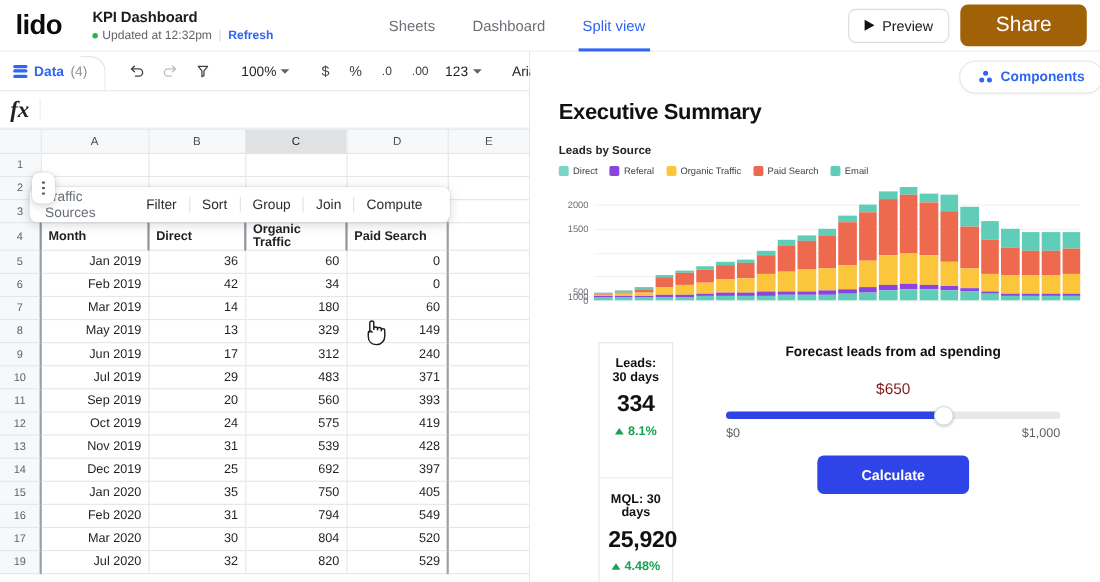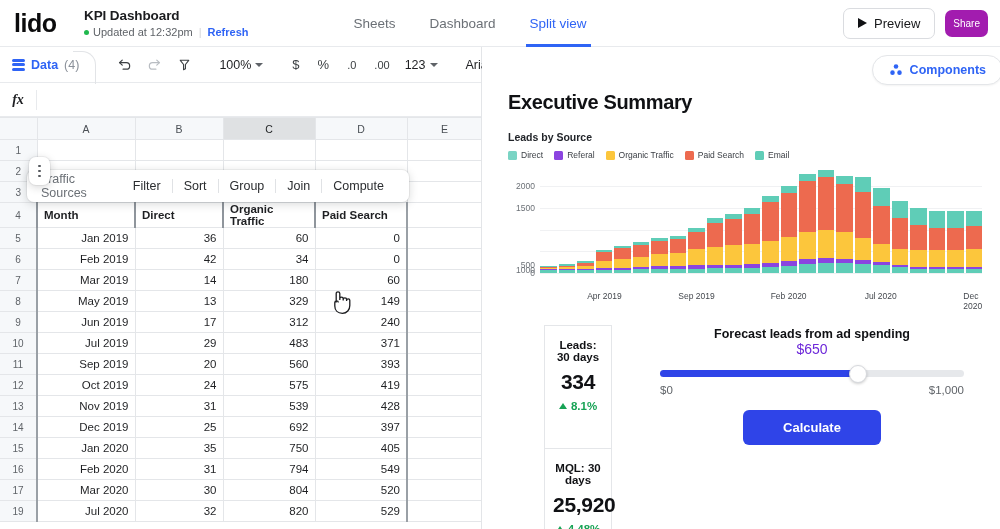--- a/index.html
+++ b/index.html
@@ -40,22 +40,22 @@
     content: ""; position: absolute; left: -4px; right: -4px; bottom: 0; height: 3px; background: #2f64f5;
   }
 
   .top-actions { margin-left: auto; display: flex; align-items: center; gap: 10px; margin-right: 12px; }
   .btn-preview {
     display: flex; align-items: center; gap: 7px;
     border: 1px solid #dadce0; border-radius: 7px; background: #fff;
     font-size: 13px; color: #17181a; padding: 7px 14px; cursor: pointer; font-weight: 500;
   }
   .btn-share {
-    background: #a21caf; color: #fff; border: none; border-radius: 7px;
-    font-size: 10px; padding: 8px 8px; cursor: pointer; font-weight: 500;
+    background: #a16207; color: #fff; border: none; border-radius: 7px;
+    font-size: 19px; padding: 8px 32px; cursor: pointer; font-weight: 500;
   }
   .tri-play { width: 0; height: 0; border-left: 9px solid #101114; border-top: 5.5px solid transparent; border-bottom: 5.5px solid transparent; }
 
   
   .body-split { flex: 1; display: flex; min-height: 0; }
 
   
   .sheet-pane { width: 482px; min-width: 482px; display: flex; flex-direction: column; background: #fff; position: relative; border-right: 1px solid #e3e5e8; }
 
   .sheet-toolbar {
@@ -91,21 +91,21 @@
   .fmt-btn { font-size: 13px; color: #3c4043; padding: 4px 9px; cursor: pointer; }
   .fmt-sm { font-size: 11px; }
 
   .formula-bar {
     height: 34px; min-height: 34px; display: flex; align-items: center;
     border-bottom: 1px solid #e8eaed;
   }
   .fx-cell {
     width: 37px; height: 20px; display: flex; align-items: center; justify-content: center;
     font-family: "Liberation Serif", serif; font-style: italic; font-weight: 700;
-    font-size: 14px; color: #1f2023; border-right: 1px solid #e8eaed;
+    font-size: 21px; color: #1f2023; border-right: 1px solid #e8eaed;
   }
   .fx-input { flex: 1; height: 34px; border: none; outline: none; font-size: 12.5px; padding: 0 10px; color: #1f2023; background: transparent; }
 
   .grid-wrap { flex: 1; overflow: hidden; position: relative; }
   table.grid { border-collapse: collapse; table-layout: fixed; width: 482px; }
   table.grid th, table.grid td { border: 1px solid #e4e6e9; height: 21px; font-size: 11.5px; padding: 0 6px; }
   table.grid th.corner { width: 37px; background: #f6f8fa; border-left: none; }
   table.grid th.colhead {
     background: #f6f8fa; color: #4a4f55; font-weight: 400; font-size: 10.5px; text-align: center; height: 22px;
   }
@@ -183,21 +183,21 @@
   }
   .metric-card + .metric-card { border-top: none; }
   .m-label { font-size: 11.5px; font-weight: 700; color: #101114; }
   .m-value { font-size: 21px; font-weight: 700; color: #101114; margin-top: 7px; letter-spacing: -0.3px; }
   .m-delta { font-size: 11.5px; font-weight: 700; color: #17a355; margin-top: 6px; display: flex; align-items: center; justify-content: center; gap: 4px; }
   .tri-up { width: 0; height: 0; border-left: 4px solid transparent; border-right: 4px solid transparent; border-bottom: 6px solid #17a355; }
   .card-pad1 { padding-bottom: 36px; }
 
   .forecast { flex: 1; padding-left: 30px; padding-top: 2px; text-align: center; }
   .f-title { font-size: 12.5px; font-weight: 700; color: #101114; }
-  .f-amount { font-size: 14px; color: #6d28d9; }
+  .f-amount { font-size: 14px; color: #7f1d1d; margin-top: 18px; }
   .slider-row { margin-top: 13px; padding: 0 18px; position: relative; }
   .slider-track { height: 7px; border-radius: 4px; background: #e6e8eb; position: relative; }
   .slider-fill { position: absolute; left: 0; top: 0; bottom: 0; border-radius: 4px; background: #2f44e8; }
   .slider-knob {
     position: absolute; width: 18px; height: 18px; border-radius: 50%; background: #fff;
     border: 1px solid #d7d9dd; box-shadow: 0 1px 3px rgba(0,0,0,.2); top: 50%;
     transform: translate(-50%, -50%); cursor: pointer;
   }
   .slider-ends { display: flex; justify-content: space-between; margin-top: 7px; font-size: 11.5px; color: #5f6368; }
   .calc-btn {
@@ -715,27 +715,20 @@
                   <div class="bar" style="height: 61.75px;">
                     <div class="seg" style="background: rgb(95, 205, 183); height: 4.11667px;"></div>
                     <div class="seg" style="background: rgb(139, 68, 224); height: 1.73333px;"></div>
                     <div class="seg" style="background: rgb(252, 198, 60); height: 18.2px;"></div>
                     <div class="seg" style="background: rgb(237, 106, 79); height: 22.75px;"></div>
                     <div class="seg" style="background: rgb(95, 205, 183); height: 14.95px;"></div>
                   </div>
                 </div>
             </div>
           </div>
-          <div class="x-axis" id="x-axis-root">
-              <div class="x-tick" style="left: 14.5833%;">Apr 2019</div>
-              <div class="x-tick" style="left: 35.4167%;">Sep 2019</div>
-              <div class="x-tick" style="left: 56.25%;">Feb 2020</div>
-              <div class="x-tick" style="left: 77.0833%;">Jul 2020</div>
-              <div class="x-tick" style="left: 97.9167%;">Dec 2020</div>
-            </div>
         </div>
 
         <div class="lower">
           <div class="cards-col">
             <div class="metric-card card-pad1">
               <div class="m-label">Leads: 30 days</div>
               <div class="m-value">334</div>
               <div class="m-delta">
                 <span class="tri-up"></span>
                 <span>8.1%</span>

